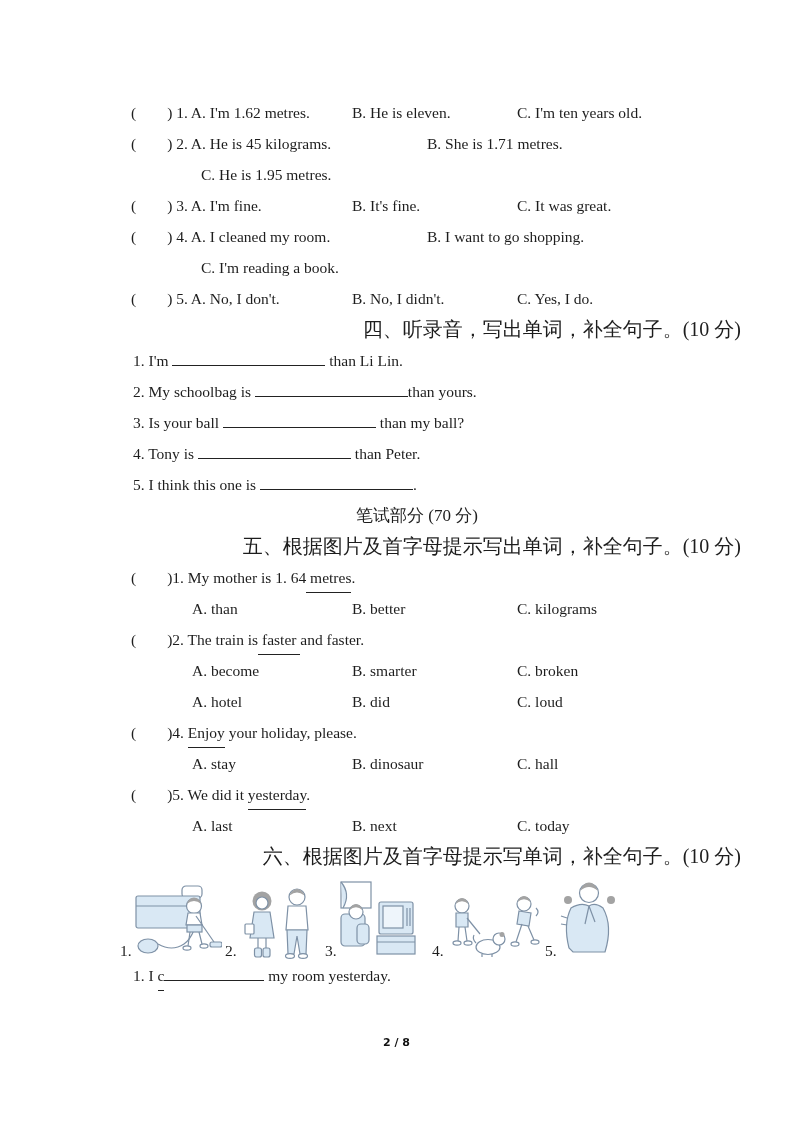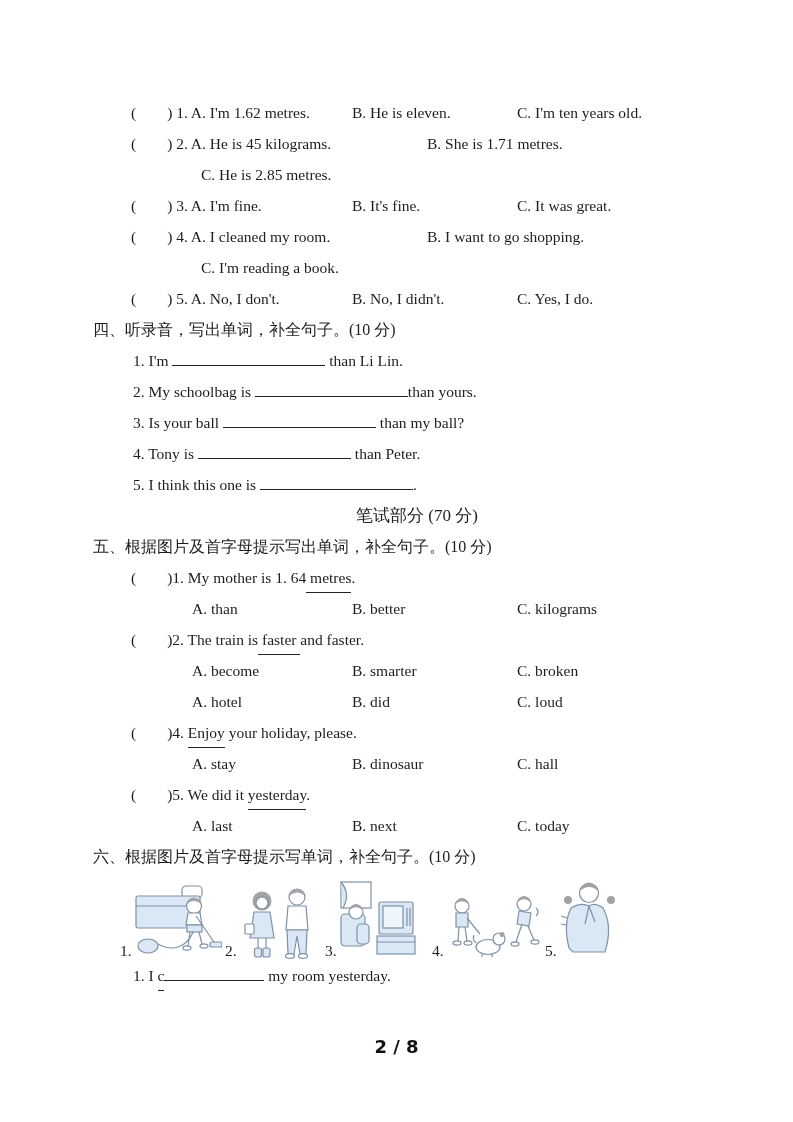--- a/index.html
+++ b/index.html
@@ -10,57 +10,57 @@
     font-family:"Liberation Serif","DejaVu Serif",serif;
     font-size:15.5px; color:#1d1d1d;
   }
   .content { position:absolute; left:93px; top:97px; width:648px; }
   .line { height:31px; line-height:31px; }
   .t { white-space:pre; }
   
   .g3 { display:grid; grid-template-columns:221px 165px 1fr; padding-left:38px; }
   .g2 { display:grid; grid-template-columns:296px 1fr; padding-left:38px; }
   .cont { padding-left:108px; }
-  .sec-title { font-size:16px; }
+  .sec-title { font-size:20px;text-align:right; }
   .item40 { padding-left:40px; }
   .q { padding-left:38px; }
   .opts { display:grid; grid-template-columns:160px 165px 1fr; padding-left:99px; }
   .center-head { text-align:center; font-size:17px; }
   .blank { display:inline-block; width:153px; height:13px; border-bottom:1.4px solid #222; }
   .blank.short { width:100px; }
   .u { border-bottom:1.4px solid #222; padding-bottom:6px; white-space:pre; }
   .pics { display:flex; align-items:flex-end; padding-left:27px; height:88px; }
   .pic-group { display:flex; align-items:flex-end; }
   .pg1{width:105px} .pg2{width:100px} .pg3{width:107px} .pg4{width:113px} .pg5{width:80px}
   .pic-num { line-height:18px; margin-right:2px; }
   .pics svg { display:block; }
   .pagenum {
     position:absolute; top:1036px; left:0; width:100%; text-align:center;
     font-family:"DejaVu Sans","Liberation Sans",sans-serif; font-weight:bold;
-    font-size:18px; color:#111;
+    font-size:11px; color:#111;
   }
 </style>
 </head>
 <body>
 
 <div class="sheet">
   <div class="content">
 
     <div>
       <div class="line g3">
         <span class="t">(        ) 1. A. I'm 1.62 metres.</span>
         <span class="t">B. He is eleven.</span>
         <span class="t">C. I'm ten years old.</span>
       </div>
       <div class="line g2">
         <span class="t">(        ) 2. A. He is 45 kilograms.</span>
         <span class="t">B. She is 1.71 metres.</span>
       </div>
       <div class="line cont">
-        <span class="t">C. He is 2.85 metres.</span>
+        <span class="t">C. He is 1.95 metres.</span>
       </div>
       <div class="line g3">
         <span class="t">(        ) 3. A. I'm fine.</span>
         <span class="t">B. It's fine.</span>
         <span class="t">C. It was great.</span>
       </div>
       <div class="line g2">
         <span class="t">(        ) 4. A. I cleaned my room.</span>
         <span class="t">B. I want to go shopping.</span>
       </div>

